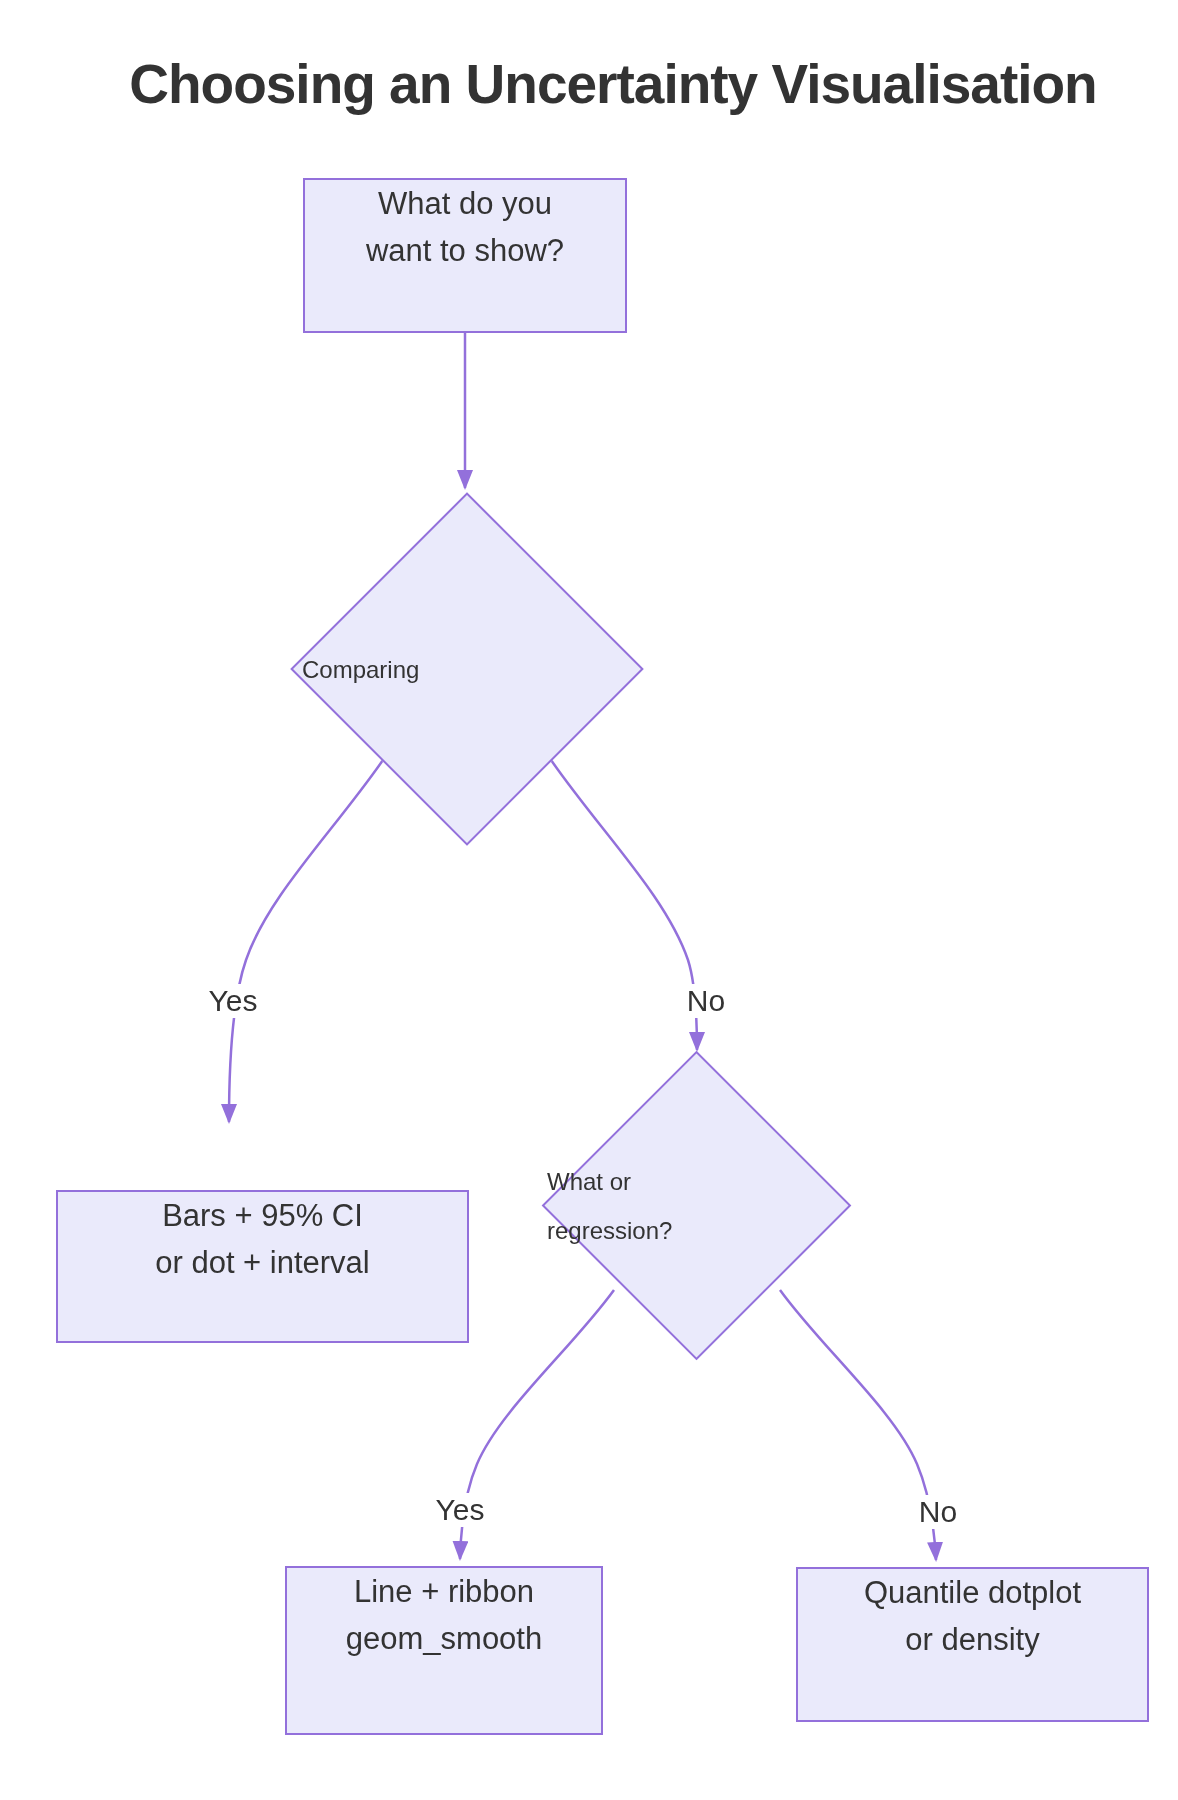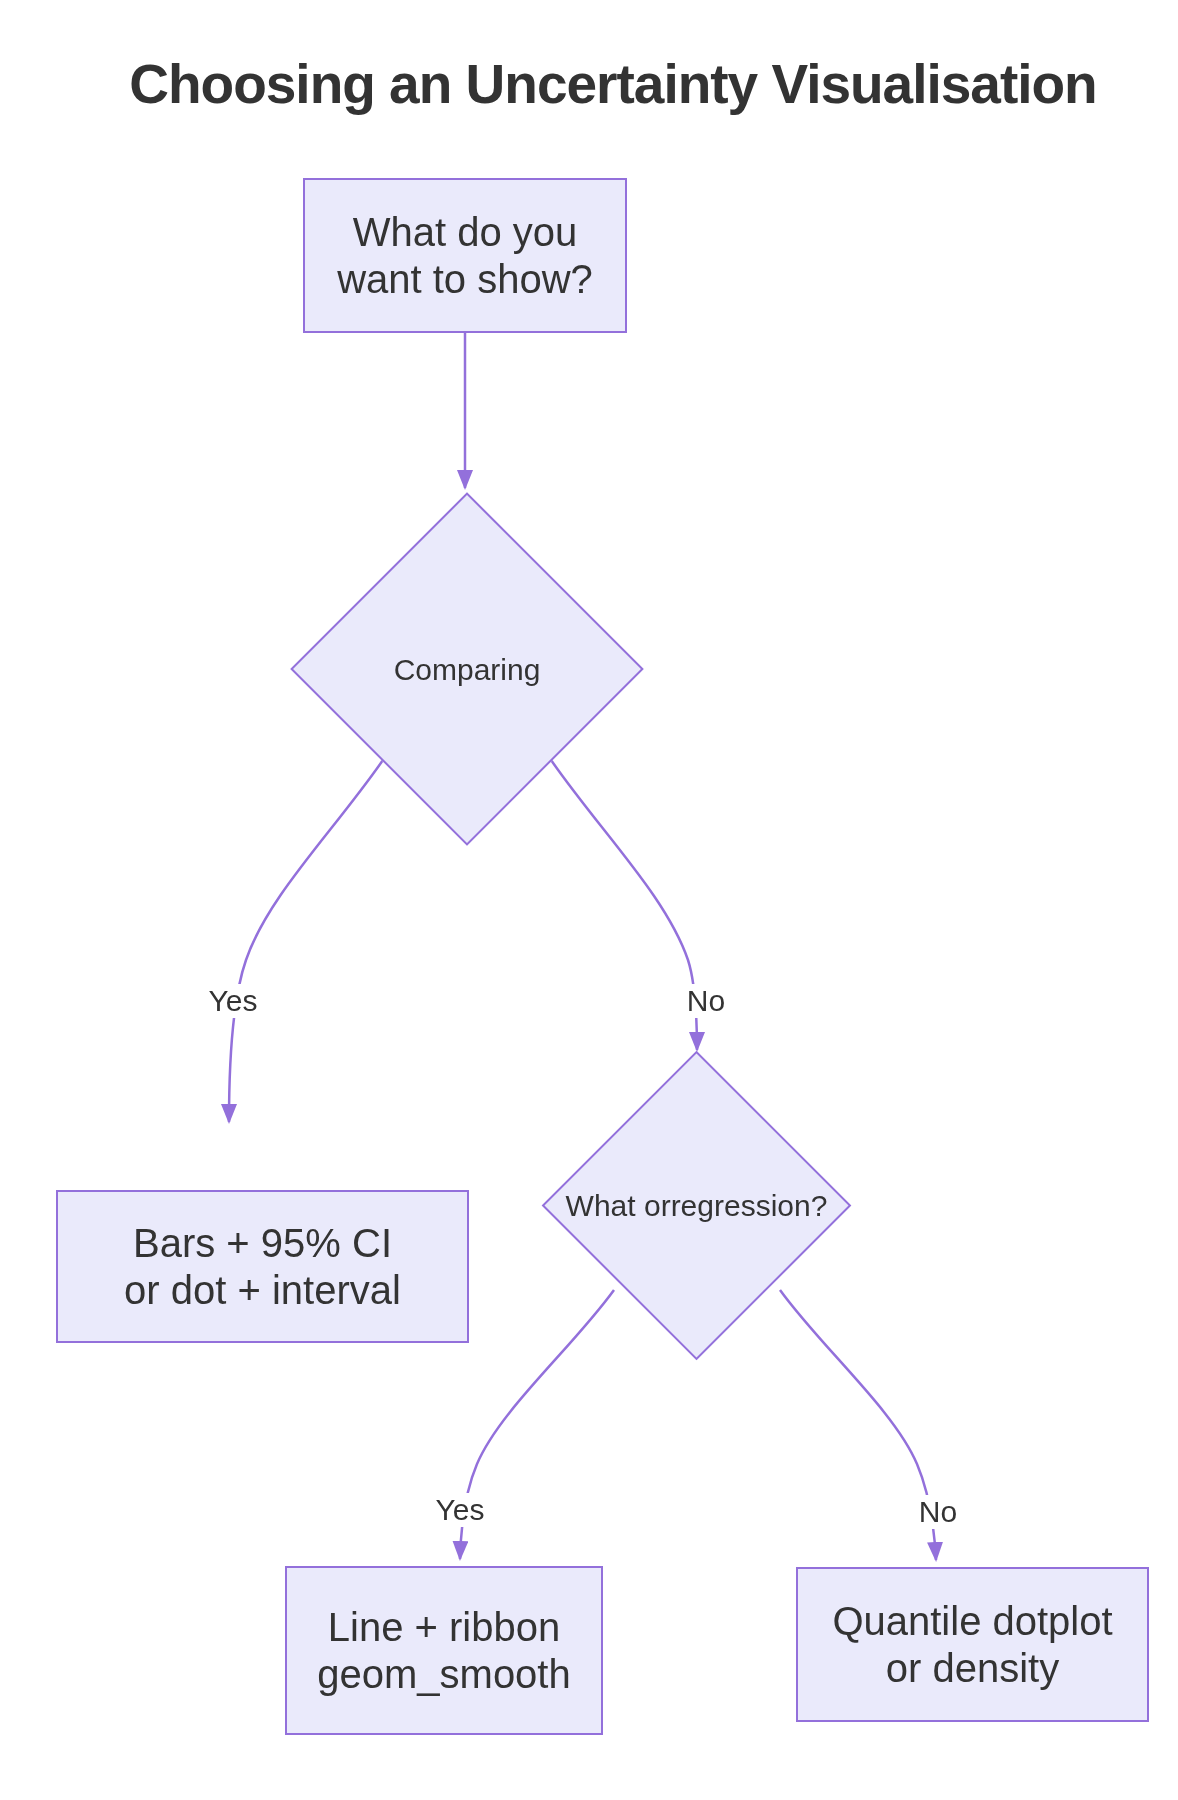--- a/index.html
+++ b/index.html
@@ -44,49 +44,49 @@
     stroke:none;
   }
   .node-rect{
     position:absolute;
     z-index:2;
     box-sizing:border-box;
     background:var(--node-fill);
     border:2px solid var(--node-border);
     display:flex;
     flex-direction:column;
-    justify-content:center;
+    justify-content:flex-start;
     align-items:center;
     text-align:center;
-    font-size:40px;
+    font-size:31px;
     line-height:47px;
     color:var(--text);
   }
   .diamond{
     position:absolute;
     z-index:2;
   }
   .diamond-shape{
     position:absolute;
     top:0; left:0;
     width:100%; height:100%;
     box-sizing:border-box;
     background:var(--node-fill);
     border:2px solid var(--node-border);
     transform:rotate(45deg);
   }
   .diamond-label{
     position:absolute;
     top:0; left:-40px; right:-40px; bottom:0;
     display:flex;
-    flex-direction:row;
+    flex-direction:column;
     justify-content:center;
-    align-items:center;
+    align-items:flex-start;
     text-align:center;
-    font-size:30px;
+    font-size:24px;
     line-height:49px;
     color:var(--text);
   }
   .edge-label{
     position:absolute;
     z-index:3;
     transform:translate(-50%,-50%);
     background:var(--background);
     padding:0 5px;
     font-size:30px;

